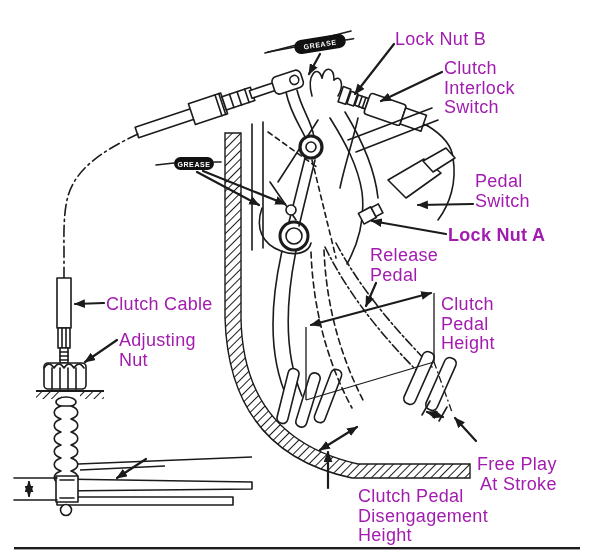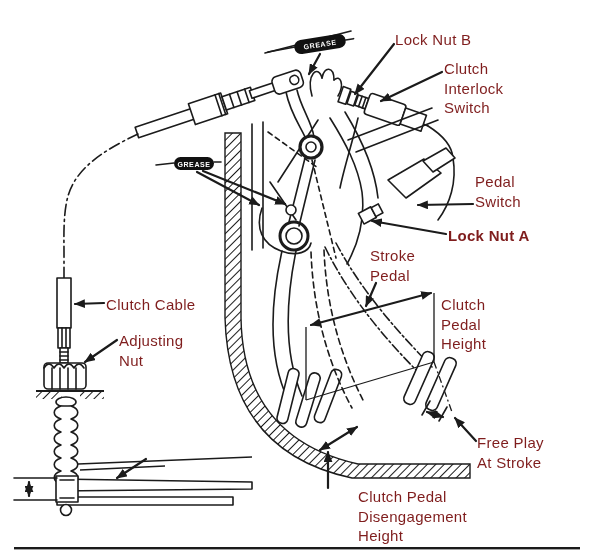--- a/index.html
+++ b/index.html
@@ -1,22 +1,22 @@
 <!DOCTYPE html>
 <html><head>
 <meta charset="utf-8">
 <style>
   html,body{margin:0;padding:0;background:#e8e8e8;}
   #stage{
     position:relative;width:613px;height:558px;background:#ffffff;
     font-family:"Liberation Sans", sans-serif;color:#1b1b1b;overflow:hidden;
   }
   .lbl{
-    position:absolute;font-size:15px;line-height:19.5px;letter-spacing:.3px;
-    color:#7f1d1d;white-space:nowrap;
+    position:absolute;font-size:18px;line-height:19.5px;letter-spacing:.3px;
+    color:#a21caf;white-space:nowrap;
   }
   .lbl span{display:block;}
   svg{position:absolute;left:0;top:0;}
   .ink{stroke:#1b1b1b;fill:none;stroke-width:1.6;stroke-linecap:round;stroke-linejoin:round;}
   .inkf{stroke:#1b1b1b;fill:#ffffff;stroke-width:1.6;stroke-linejoin:round;}
   .lead{stroke:#1b1b1b;fill:none;stroke-width:2.2;stroke-linecap:round;}
   .thin{stroke:#1b1b1b;fill:none;stroke-width:1.3;}
   .tagtxt{fill:#ffffff;font-family:"Liberation Sans",sans-serif;font-size:7px;letter-spacing:.6px;font-weight:bold;}
 </style>
 </head>
@@ -226,41 +226,41 @@
   <div class="lbl" style="left:475px;top:172px;">
     <span>Pedal</span>
     <span>Switch</span>
   </div>
 
   <div class="lbl" style="left:448px;top:226px;font-weight:bold;">
     <span>Lock Nut A</span>
   </div>
 
   <div class="lbl" style="left:370px;top:246px;">
-    <span>Stroke</span>
+    <span>Release</span>
     <span>Pedal</span>
   </div>
 
   <div class="lbl" style="left:441px;top:295px;">
     <span>Clutch</span>
     <span>Pedal</span>
     <span>Height</span>
   </div>
 
   <div class="lbl" style="left:106px;top:295px;">
     <span>Clutch Cable</span>
   </div>
 
   <div class="lbl" style="left:119px;top:331px;">
     <span>Adjusting</span>
     <span>Nut</span>
   </div>
 
 
-  <div class="lbl" style="left:477px;top:433px;">
+  <div class="lbl" style="left:477px;top:455px;text-align:right;">
     <span>Free Play</span>
     <span>At Stroke</span>
   </div>
 
   <div class="lbl" style="left:327px;top:487px;margin-left:31px;">
     <span>Clutch Pedal</span>
     <span>Disengagement</span>
     <span>Height</span>
   </div>
 

